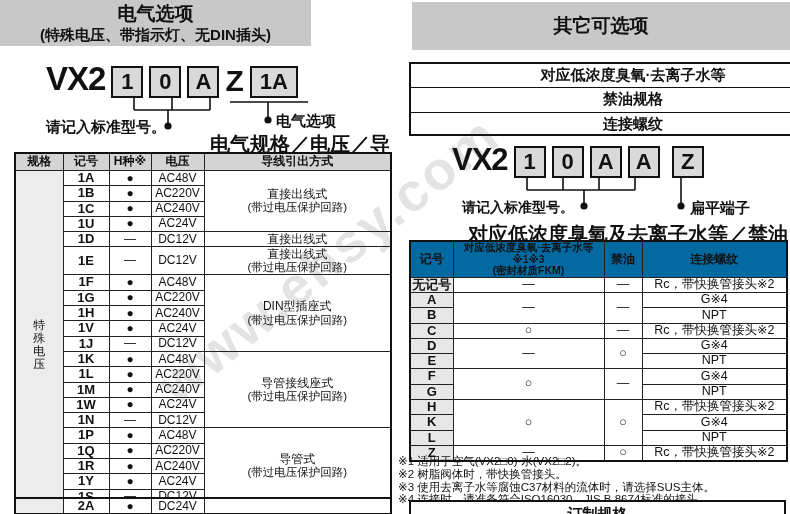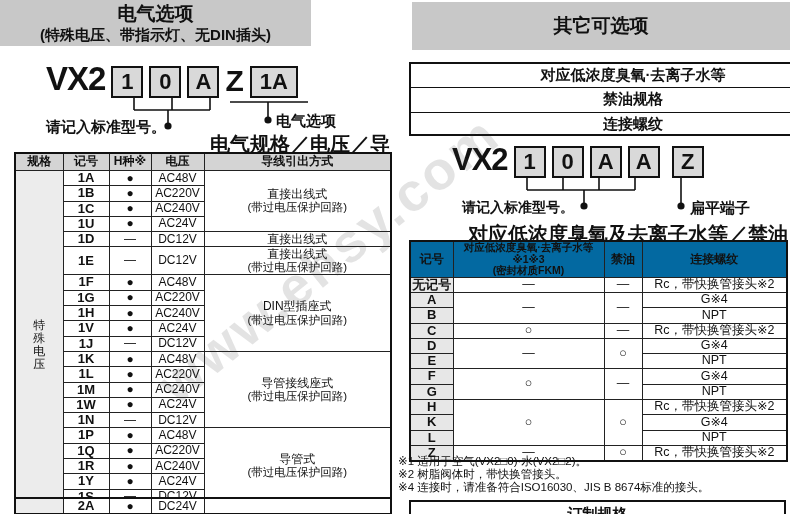--- a/index.html
+++ b/index.html
@@ -385,20 +385,21 @@
         <td class="val" rowspan="1">—</td>
         <td class="val" rowspan="1">○</td>
         <td class="val">Rc，带快换管接头※2</td>
       </tr>
     </tbody>
 </table>
 
 <div class="abs notes" id="notes">
     <div class="note-line">※1 适用于空气(VX2□0)·水(VX2□2)。</div>
     <div class="note-line">※2 树脂阀体时，带快换管接头。</div>
+    <div class="note-line">※3 使用去离子水等腐蚀C37材料的流体时，请选择SUS主体。</div>
     <div class="note-line">※4 连接时，请准备符合ISO16030、JIS B 8674标准的接头。</div>
   </div>
 
 <div class="abs custom-bar">
   <span>订制规格</span>
 </div>
 
 <svg class="abs conn" width="790" height="514">
   <g stroke="#111" stroke-width="1.6" fill="none">
 

